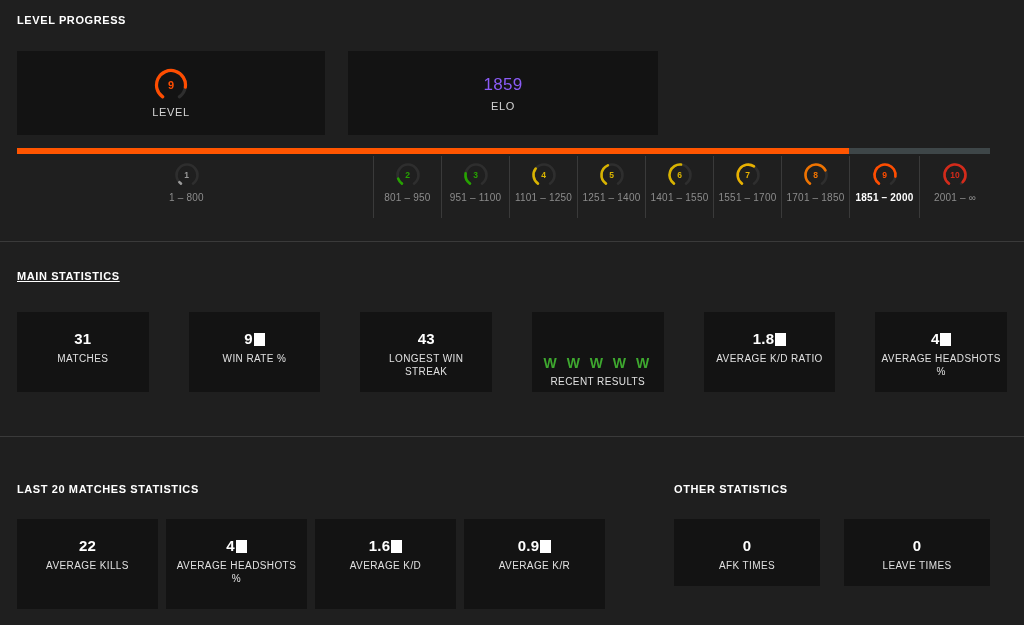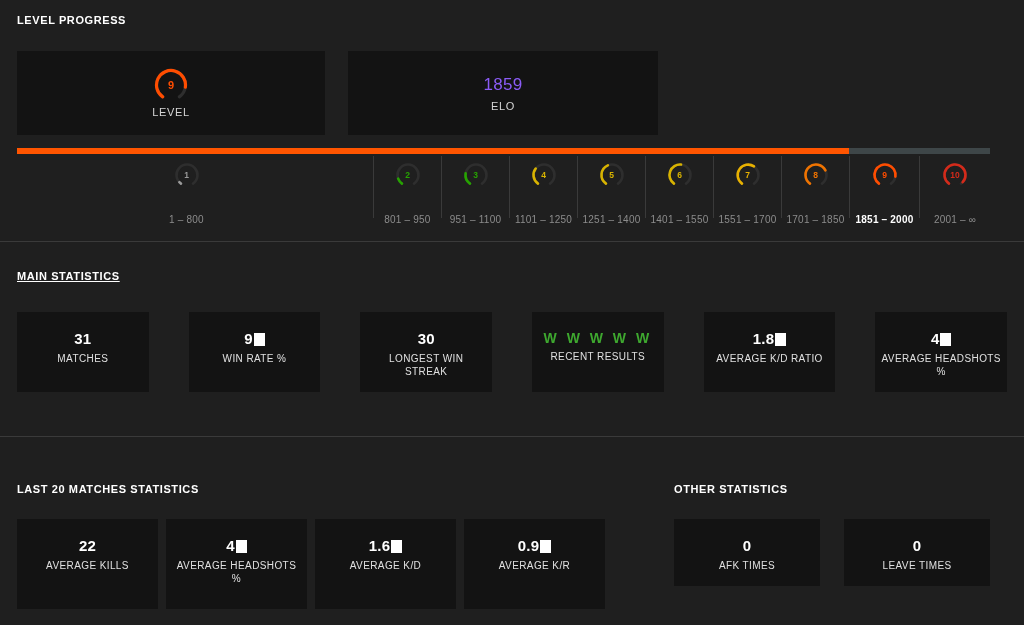--- a/index.html
+++ b/index.html
@@ -124,21 +124,21 @@
     align-items: center;
     justify-content: flex-start;
     padding-top: 6px;
     border-left: 1px solid #3a3a3a;
     position: relative;
   }
   .tier:first-child { border-left: none; }
   .tier-range {
     font-size: 10px;
     color: #8c8c8c;
-    margin-top: 22px;
+    margin-top: 0;
     white-space: nowrap;
     letter-spacing: 0.2px;
   }
   .tier.current .tier-range {
     color: #ffffff;
     font-weight: bold;
   }
 
   
   #main-stats-divider { position: absolute; left: 0; top: 241px; }
@@ -186,20 +186,21 @@
     height: 13px;
     background: #ffffff;
     vertical-align: -2px;
     margin-left: 1px;
   }
   .recent-results {
     font-size: 14px;
     font-weight: bold;
     color: #3ea82f;
     letter-spacing: 3px;
+    margin-top: 25px;
   }
 
   
   #bottom-divider  { position: absolute; left: 0; top: 436px; }
   #last20-title    { position: absolute; left: 17px; top: 483px; }
   #other-title     { position: absolute; left: 674px; top: 483px; }
 
   #last20-cards {
     position: absolute;
     left: 17px; top: 519px;
@@ -333,21 +334,21 @@
       </div>
       <div class="stat-card">
         <div class="stat-value">
           <span>9</span>
           <span class="tofu"></span>
         </div>
         <div class="stat-label">WIN RATE %</div>
       </div>
       <div class="stat-card">
         <div class="stat-value">
-          <span>30</span>
+          <span>43</span>
         </div>
         <div class="stat-label">LONGEST WIN STREAK</div>
       </div>
       <div class="stat-card">
         <div class="recent-results">W W W W W</div>
         <div class="stat-label">RECENT RESULTS</div>
       </div>
       <div class="stat-card">
         <div class="stat-value">
           <span>1.8</span>

